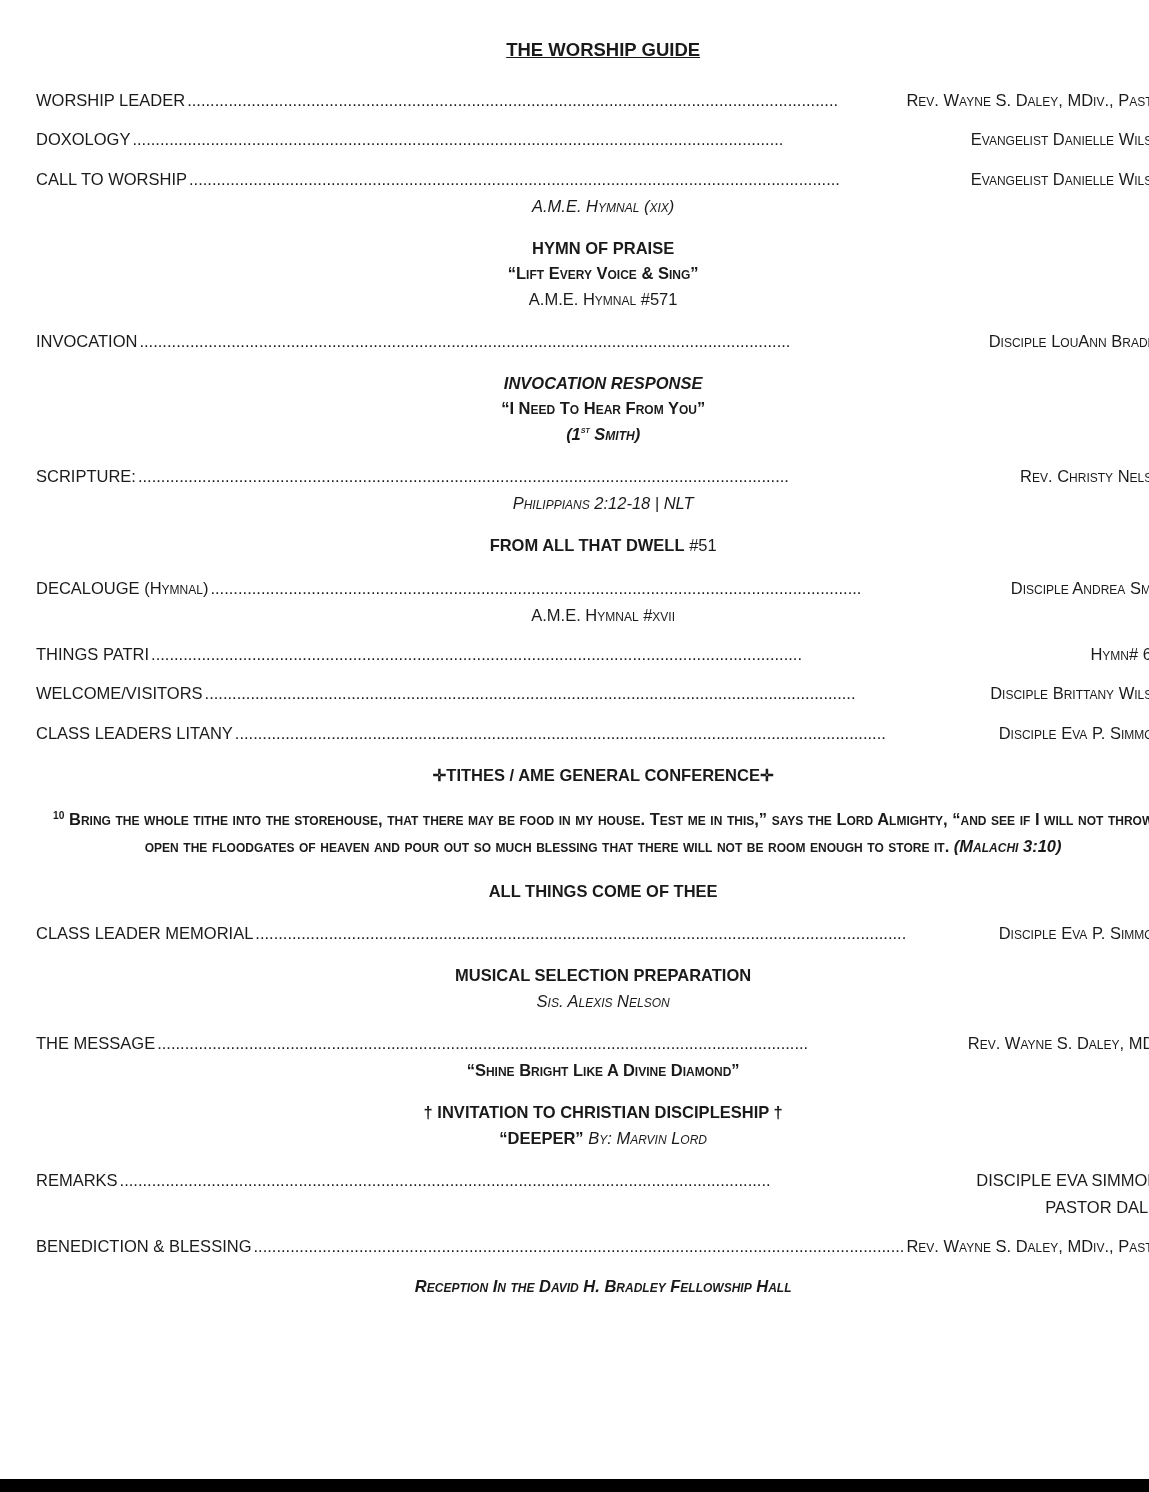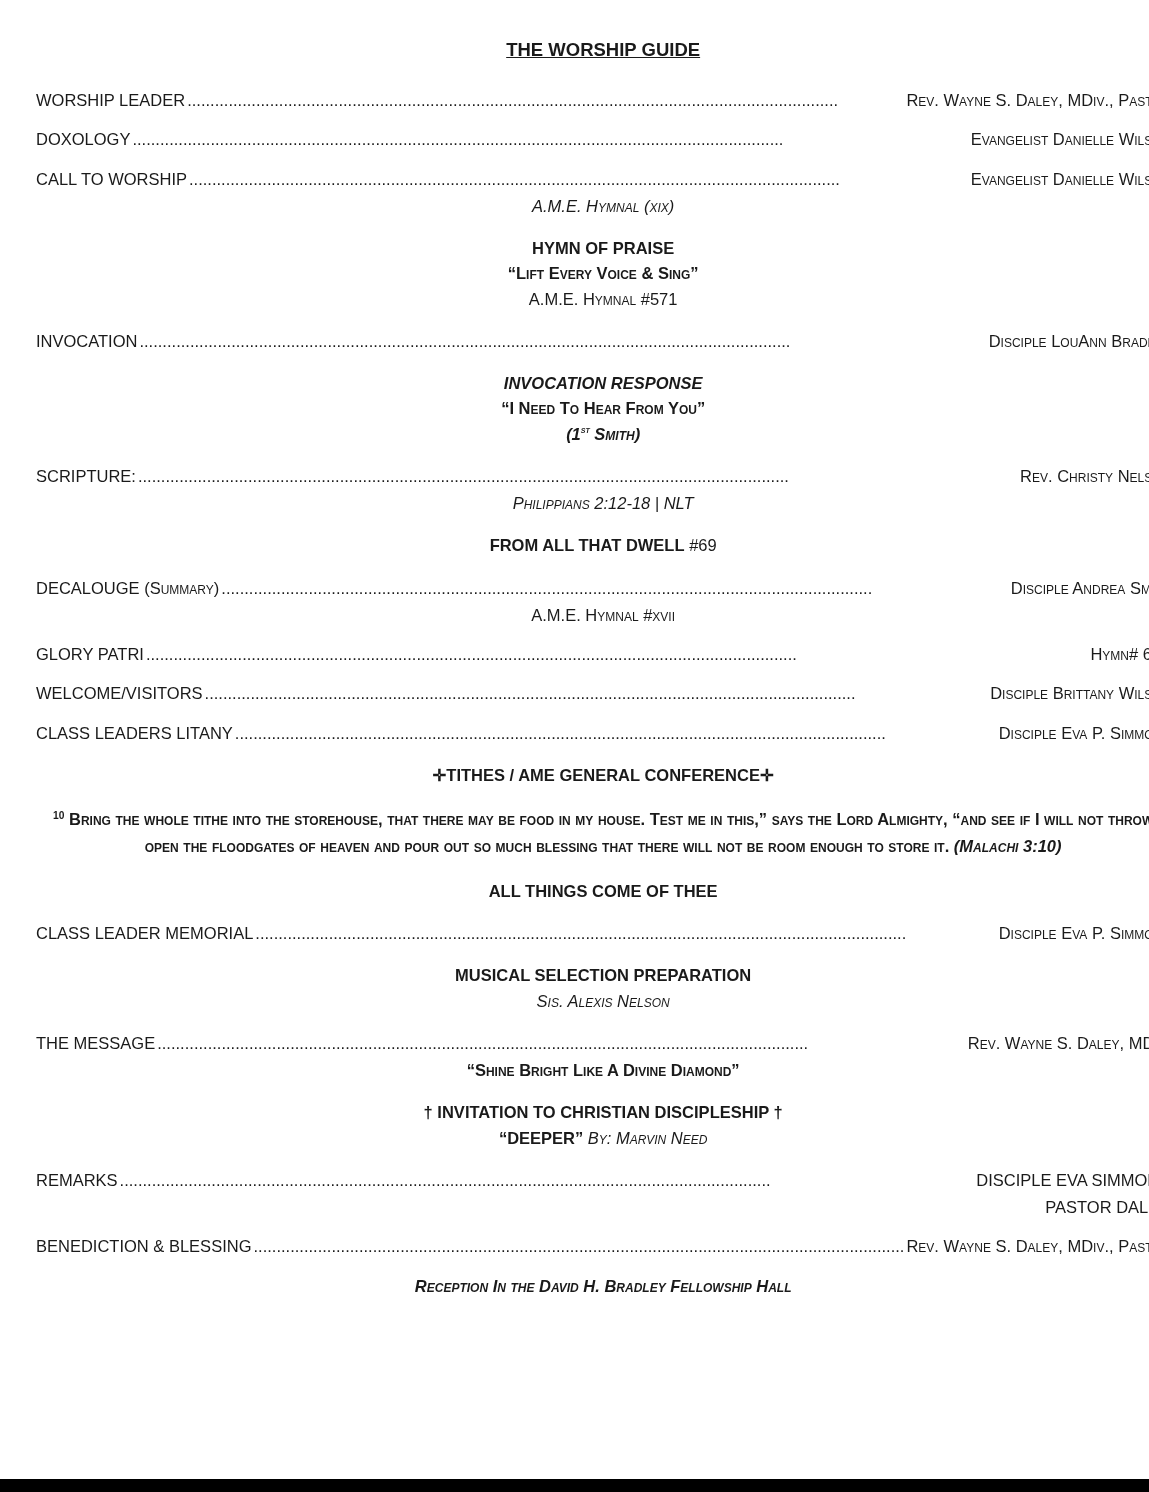--- a/index.html
+++ b/index.html
@@ -98,32 +98,32 @@
     </div>
 
     <div class="row tight">
       <span class="lbl sc">SCRIPTURE:</span>
       <span class="dots">..............................................................................................................................................</span>
       <span class="val sc">Rev. Christy Nelson</span>
     </div>
     <div class="sub it sc">Philippians 2:12-18 | NLT</div>
 
     <div class="cblock">
-      <div><span class="b">FROM ALL THAT DWELL</span> <span>#69</span></div>
-    </div>
-
-    <div class="row tight">
-      <span class="lbl sc">DECALOUGE (Summary)</span>
+      <div><span class="b">FROM ALL THAT DWELL</span> <span>#51</span></div>
+    </div>
+
+    <div class="row tight">
+      <span class="lbl sc">DECALOUGE (Hymnal)</span>
       <span class="dots">..............................................................................................................................................</span>
       <span class="val sc">Disciple Andrea Smith</span>
     </div>
     <div class="sub sc">A.M.E. Hymnal #xvii</div>
 
     <div class="row">
-      <span class="lbl sc">GLORY PATRI</span>
+      <span class="lbl sc">THINGS PATRI</span>
       <span class="dots">..............................................................................................................................................</span>
       <span class="val sc">Hymn# 626</span>
     </div>
 
     <div class="row">
       <span class="lbl sc">WELCOME/VISITORS</span>
       <span class="dots">..............................................................................................................................................</span>
       <span class="val sc">Disciple Brittany Wilson</span>
     </div>
 
@@ -152,21 +152,21 @@
 
     <div class="row tight">
       <span class="lbl sc">THE MESSAGE</span>
       <span class="dots">..............................................................................................................................................</span>
       <span class="val sc">Rev. Wayne S. Daley, MDiv.</span>
     </div>
     <div class="sub b sc">“Shine Bright Like A Divine Diamond”</div>
 
     <div class="cblock">
       <div class="b">† INVITATION TO CHRISTIAN DISCIPLESHIP †</div>
-      <div><span class="b sc">“DEEPER”</span><span class="it sc"> By: Marvin Need</span></div>
+      <div><span class="b sc">“DEEPER”</span><span class="it sc"> By: Marvin Lord</span></div>
     </div>
 
     <div class="row tight">
       <span class="lbl sc">REMARKS</span>
       <span class="dots">..............................................................................................................................................</span>
       <span class="val">DISCIPLE EVA SIMMONS</span>
     </div>
     <div class="right-line">PASTOR DALEY</div>
 
     <div class="row">

